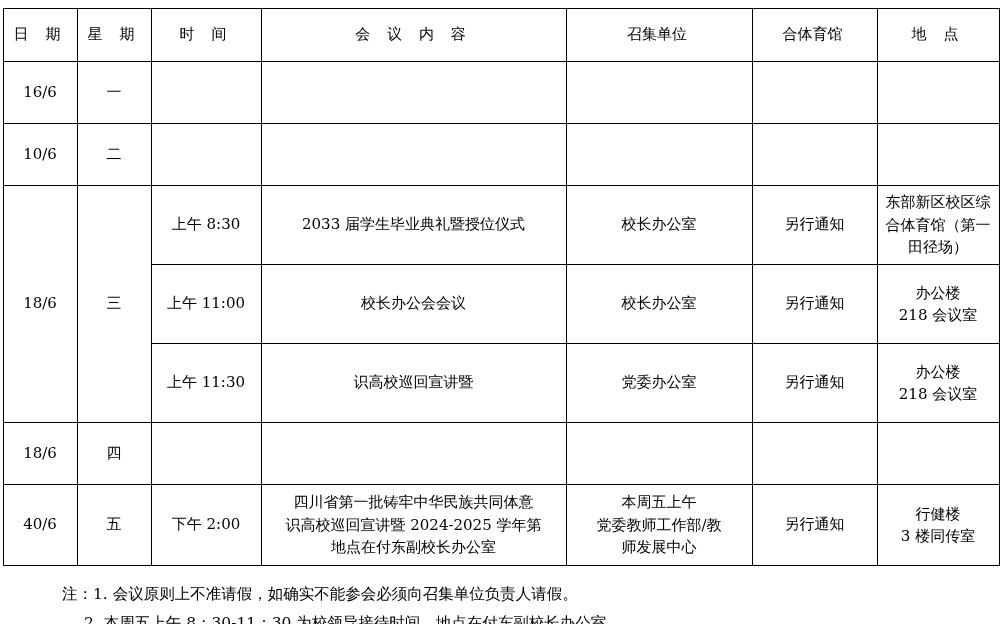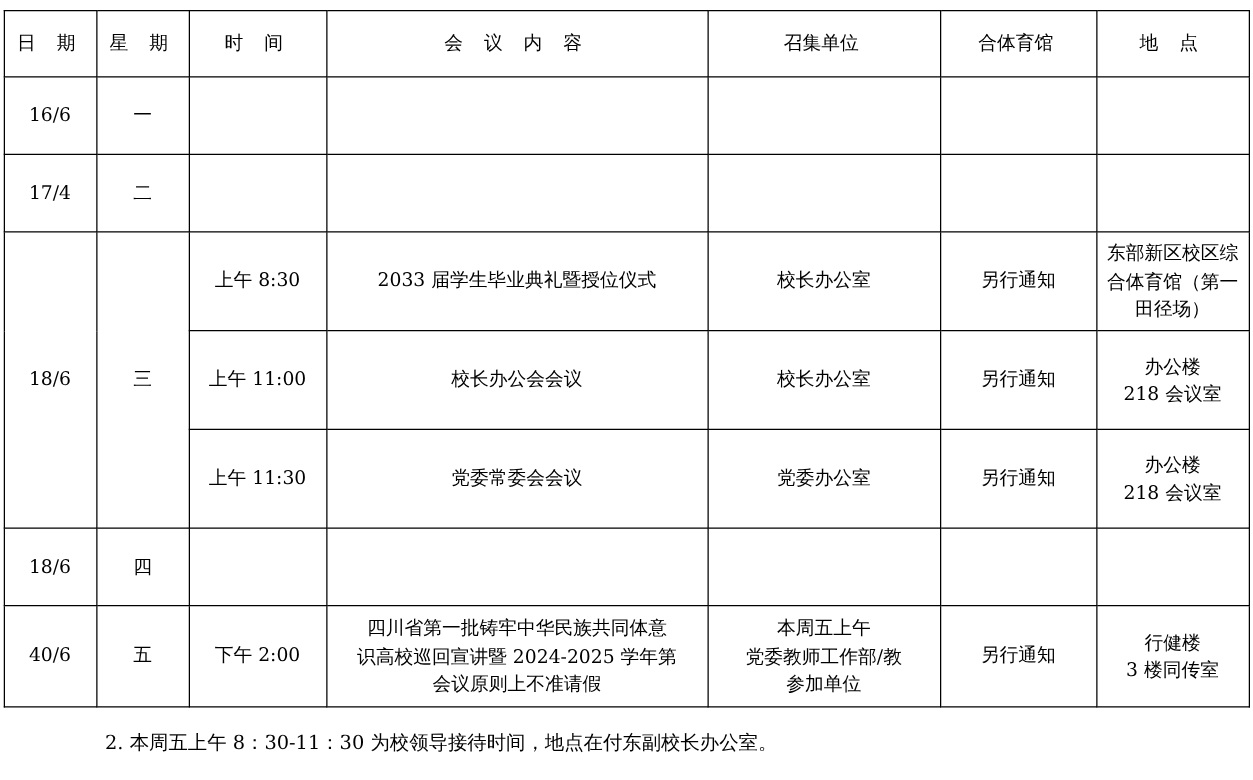--- a/index.html
+++ b/index.html
@@ -120,21 +120,21 @@
         <td class="cell-date">16/6</td>
         <td class="cell-week">一</td>
         <td></td>
         <td></td>
         <td></td>
         <td></td>
         <td></td>
       </tr>
 
       <tr class="row-empty">
-        <td class="cell-date">17/4</td>
+        <td class="cell-date">10/6</td>
         <td class="cell-week">二</td>
         <td></td>
         <td></td>
         <td></td>
         <td></td>
         <td></td>
       </tr>
 
       <tr class="meet-row">
         <td class="cell-date" rowspan="3">18/6</td>
@@ -156,21 +156,21 @@
         <td>校长办公室</td>
         <td>另行通知</td>
         <td>
           <span class="multiline">办公楼</span>
           <span class="multiline">218 会议室</span>
         </td>
       </tr>
 
       <tr class="meet-row">
         <td>上午 11:30</td>
-        <td>党委常委会会议</td>
+        <td>识高校巡回宣讲暨</td>
         <td>党委办公室</td>
         <td>另行通知</td>
         <td>
           <span class="multiline">办公楼</span>
           <span class="multiline">218 会议室</span>
         </td>
       </tr>
 
       <tr class="row-empty">
         <td class="cell-date">18/6</td>
@@ -182,34 +182,35 @@
         <td></td>
       </tr>
 
       <tr class="lastrow">
         <td class="cell-date">40/6</td>
         <td class="cell-week">五</td>
         <td>下午 2:00</td>
         <td>
           <span class="multiline">四川省第一批铸牢中华民族共同体意</span>
           <span class="multiline">识高校巡回宣讲暨 2024-2025 学年第</span>
-          <span class="multiline">会议原则上不准请假</span>
+          <span class="multiline">地点在付东副校长办公室</span>
         </td>
         <td>
           <span class="multiline">本周五上午</span>
           <span class="multiline">党委教师工作部/教</span>
-          <span class="multiline">参加单位</span>
+          <span class="multiline">师发展中心</span>
         </td>
         <td>另行通知</td>
         <td>
           <span class="multiline">行健楼</span>
           <span class="multiline">3 楼同传室</span>
         </td>
       </tr>
 
     </tbody>
   </table>
 
   <div class="notes">
+    <div>注：1. 会议原则上不准请假，如确实不能参会必须向召集单位负责人请假。</div>
     <div class="note-indent">2. 本周五上午 8：30-11：30 为校领导接待时间，地点在付东副校长办公室。</div>
   </div>
 
 </div>
 
 </body></html>

